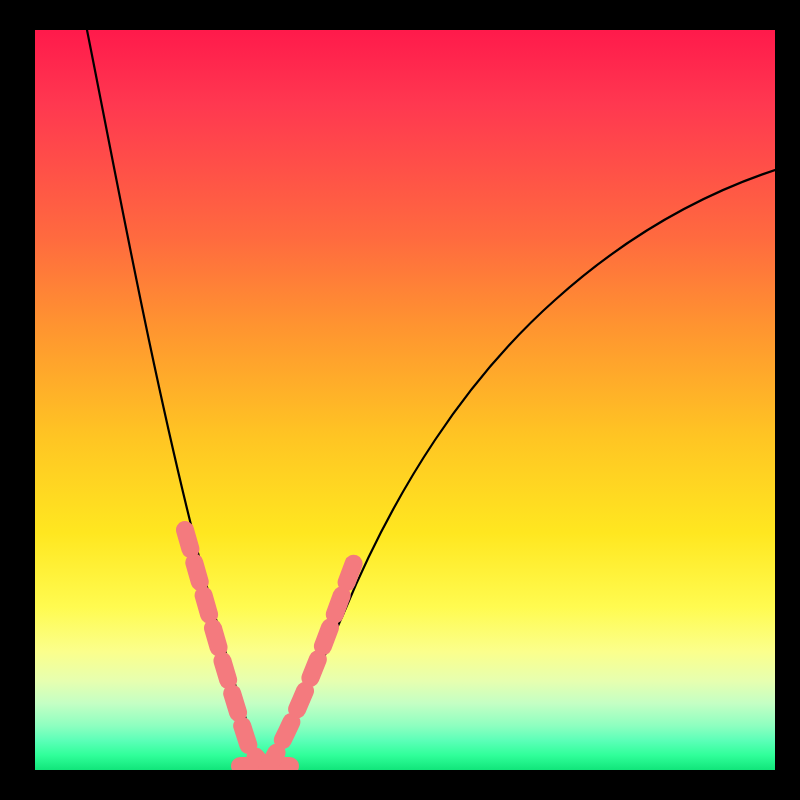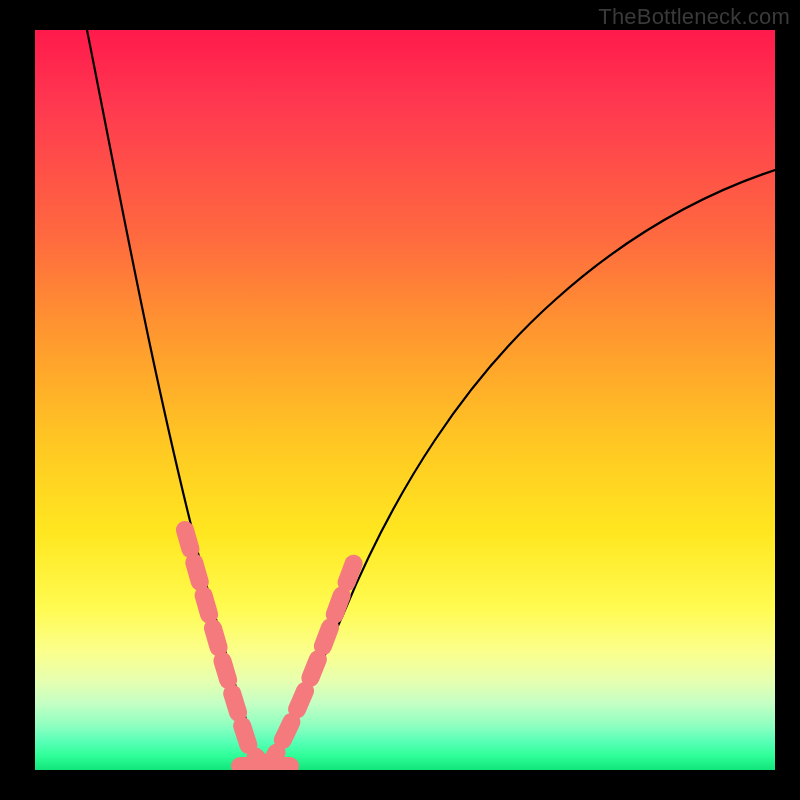--- a/index.html
+++ b/index.html
@@ -79,21 +79,20 @@
     stroke-width: 18;
     stroke-linecap: round;
     stroke-linejoin: round;
     stroke-dasharray: 20 14;
   }
 </style>
 </head>
 <body>
 
 <div class="frame">
-  <div class="watermark">TheBottleneck.com</div>
 
   <div class="plot">
     <div class="gradient"></div>
 
     <svg class="curves" viewBox="0 0 740 740" preserveAspectRatio="none">
 
       <path class="black-curve" d="M 52 0
            C 80 140, 120 360, 170 550
            C 195 640, 210 690, 225 730
            L 232 740"></path>

